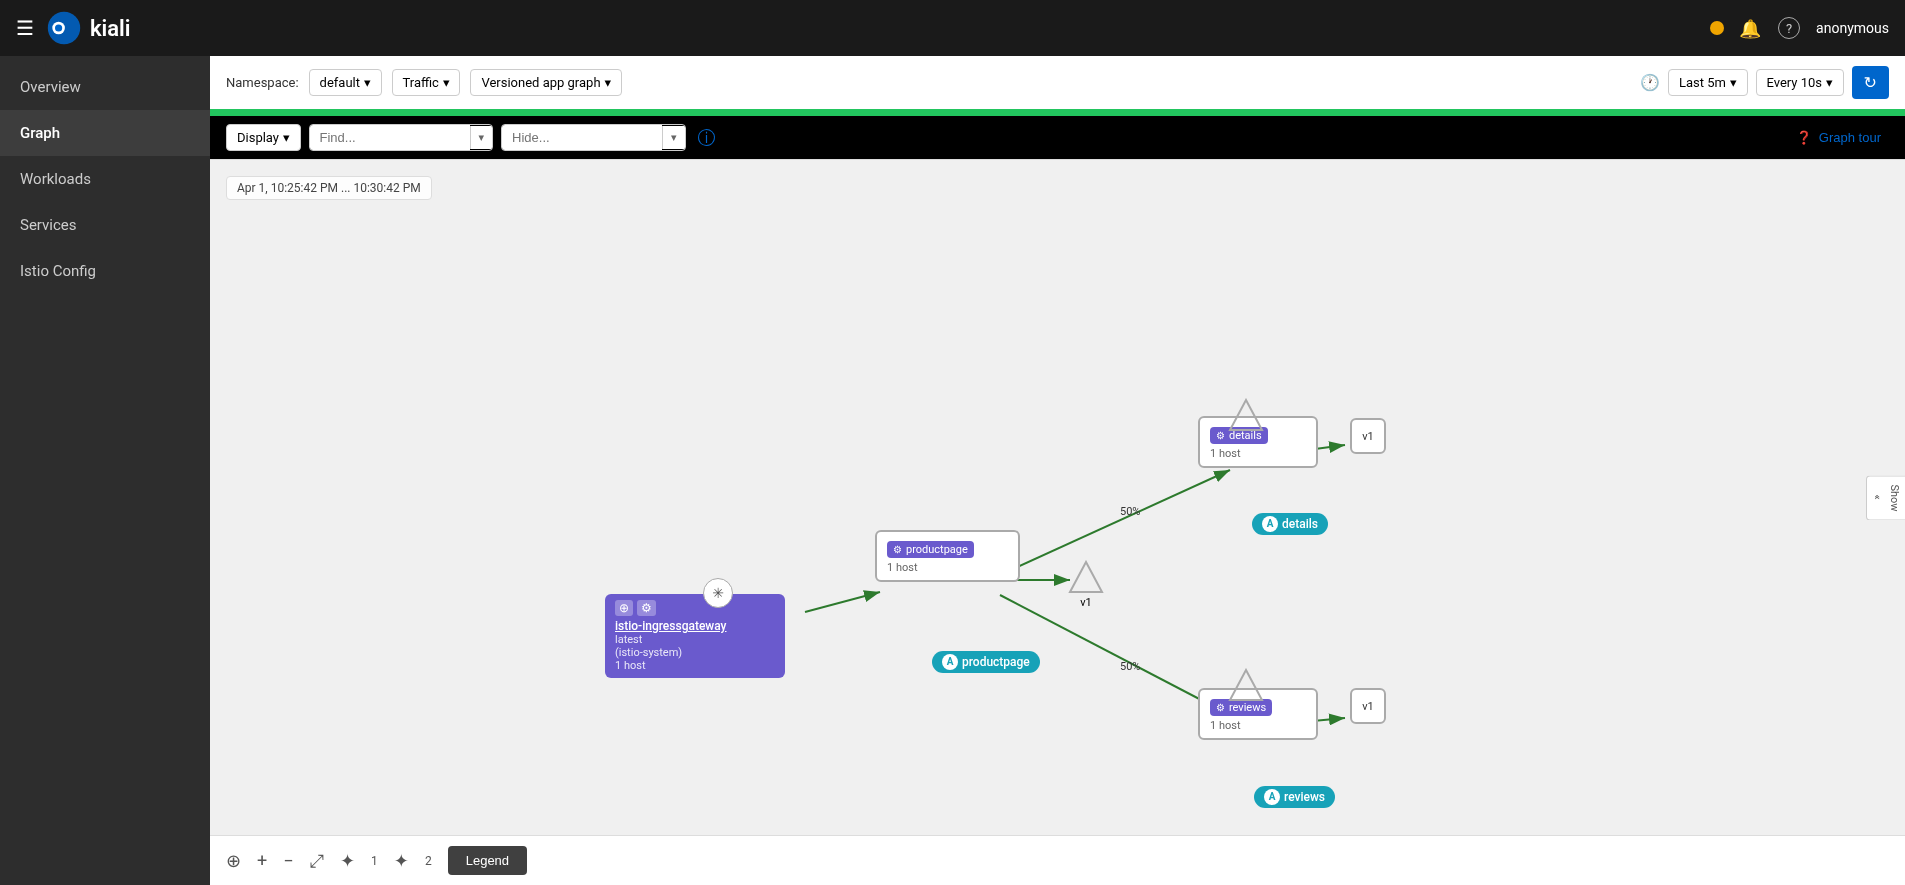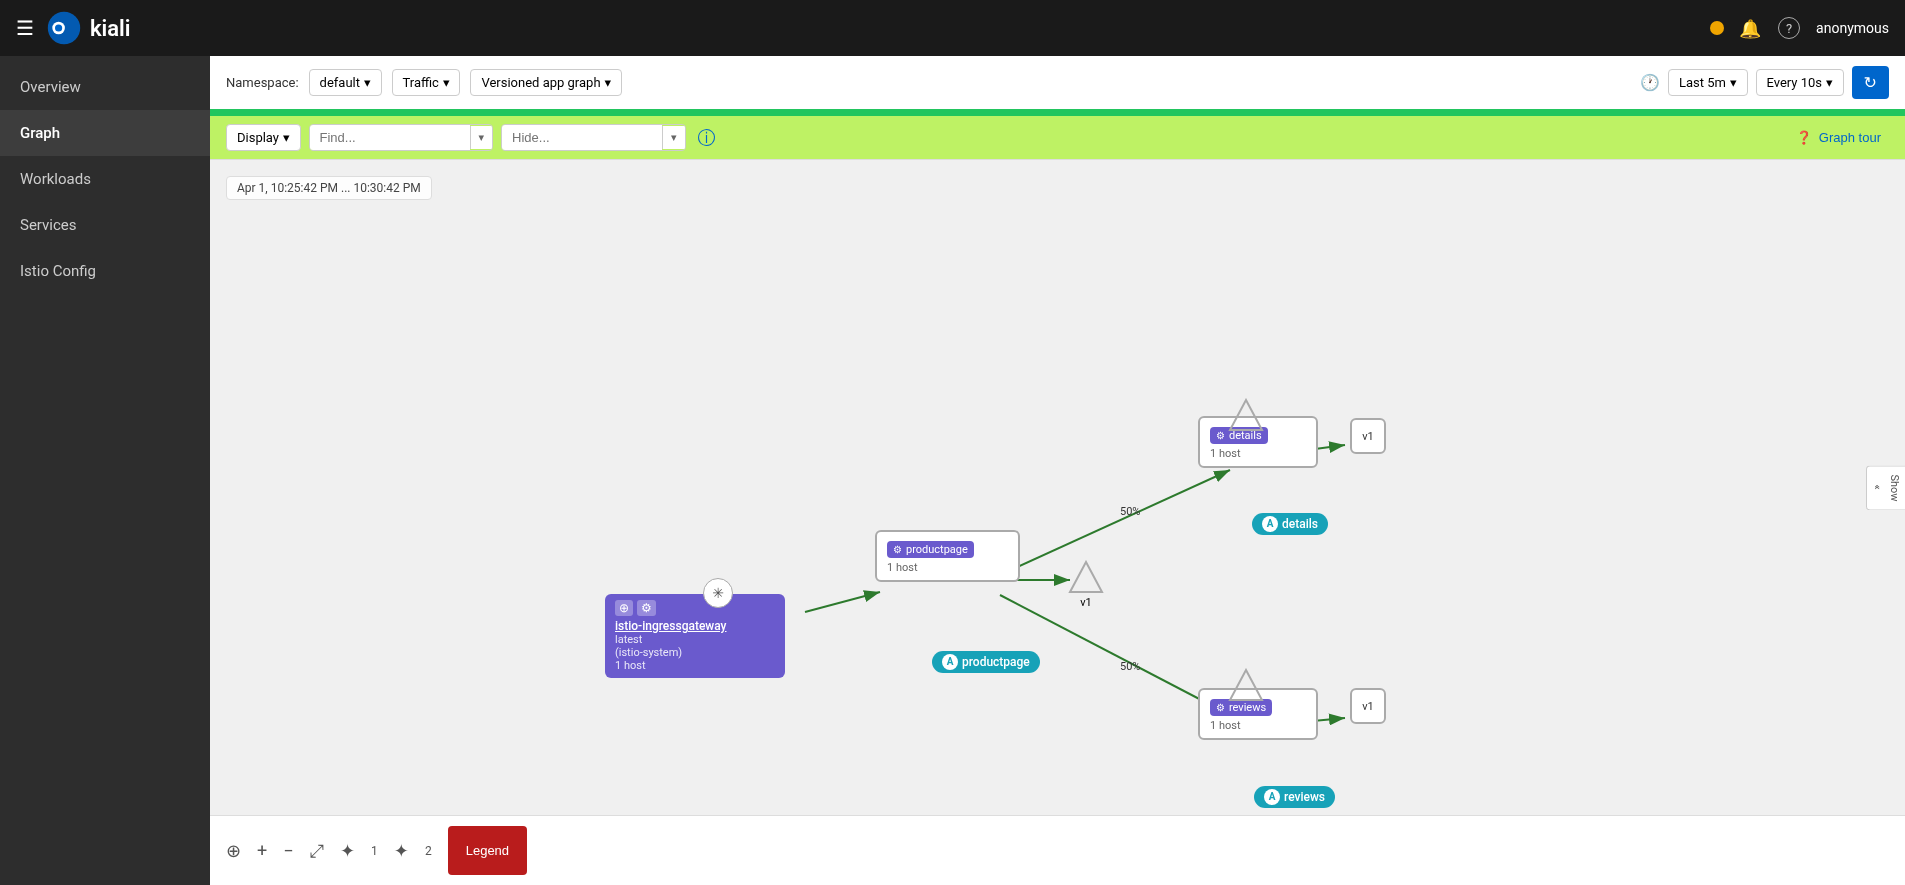--- a/index.html
+++ b/index.html
@@ -80,21 +80,21 @@
     }
     .toolbar-refresh-btn {
       background: #06c; color: #fff;
       border: none; border-radius: 4px;
       padding: 7px 12px; cursor: pointer; font-size: 16px;
       display: flex; align-items: center; justify-content: center;
     }
 
     
     .toolbar2 {
-      background: #bef264;
+      background: #000000;
       border-bottom: 1px solid #ddd;
       padding: 8px 16px;
       display: flex;
       align-items: center;
       gap: 8px;
       flex-shrink: 0;
     }
     .t2-dropdown {
       display: flex; align-items: center; gap: 4px;
       border: 1px solid #ccc; border-radius: 4px;
@@ -179,23 +179,23 @@
       border-top: 1px solid #ddd;
       padding: 10px 16px;
       display: flex;
       align-items: center;
       gap: 16px;
       flex-shrink: 0;
     }
     .bt-icon { font-size: 18px; color: #555; cursor: pointer; }
     .bt-label { font-size: 12px; color: #555; }
     .legend-btn {
-      background: #b91c1c; color: #fff;
+      background: #404040; color: #fff;
       border: none; border-radius: 4px;
-      padding: 17px 18px; font-size: 13px; cursor: pointer; font-weight: 500;
+      padding: 7px 18px; font-size: 13px; cursor: pointer; font-weight: 500;
     }
 
     
     .show-panel {
       position: absolute;
       right: 0;
       top: 50%;
       transform: translateY(-50%);
       background: #fff;
       border: 1px solid #ccc;

